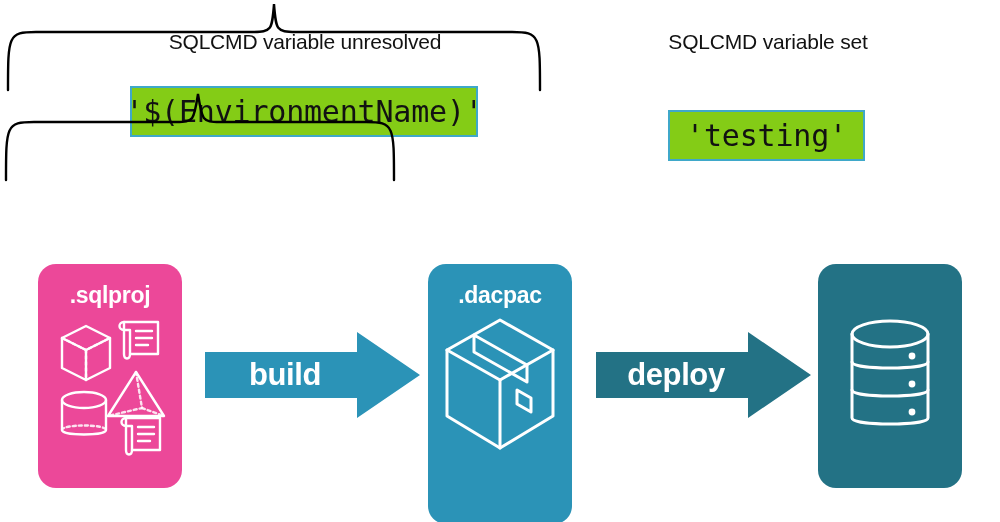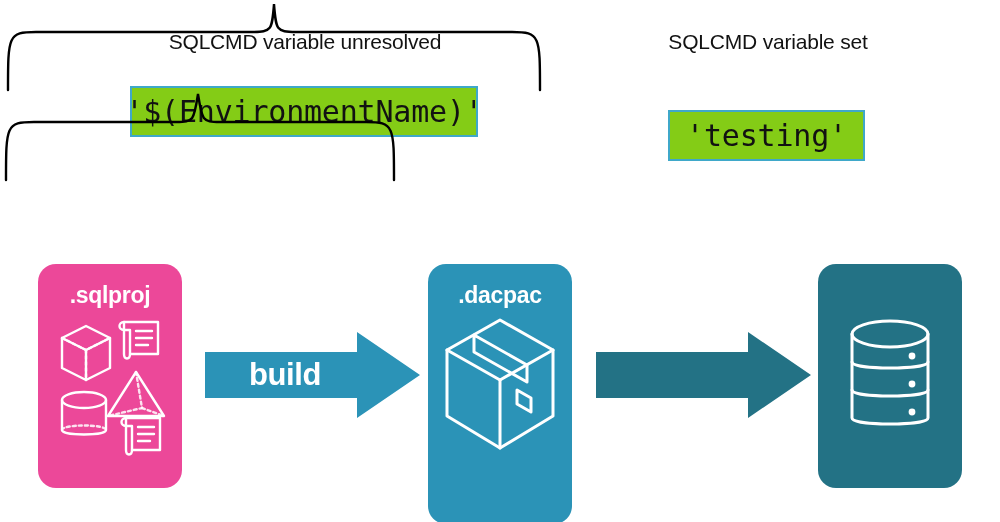--- a/index.html
+++ b/index.html
@@ -204,20 +204,21 @@
 
         <path d="M 78 78 L 92 86 L 92 100 L 78 92 Z"></path>
       </svg>
     </div>
   </div>
 
   <div class="arrow-wrap" id="arrow-deploy">
     <svg width="215" height="86" viewBox="0 0 215 86">
       <path d="M 0 20 L 152 20 L 152 0 L 215 43 L 152 86 L 152 66 L 0 66 Z" fill="#237285"></path>
     </svg>
+    <div class="arrow-label">deploy</div>
   </div>
 
   <div class="stage-box" id="box-database">
     <div class="stage-art">
       <svg width="100" height="140" viewBox="0 0 100 140" fill="none" stroke="#ffffff" stroke-width="3" stroke-linecap="round" stroke-linejoin="round">
         <ellipse cx="50" cy="22" rx="38" ry="13"></ellipse>
         <path d="M 12 22 L 12 106 C 12 114, 88 114, 88 106 L 88 22"></path>
         <path d="M 12 50 C 12 58, 88 58, 88 50"></path>
         <path d="M 12 78 C 12 86, 88 86, 88 78"></path>
         <circle cx="72" cy="44" r="3.4" fill="#ffffff" stroke="none"></circle>

